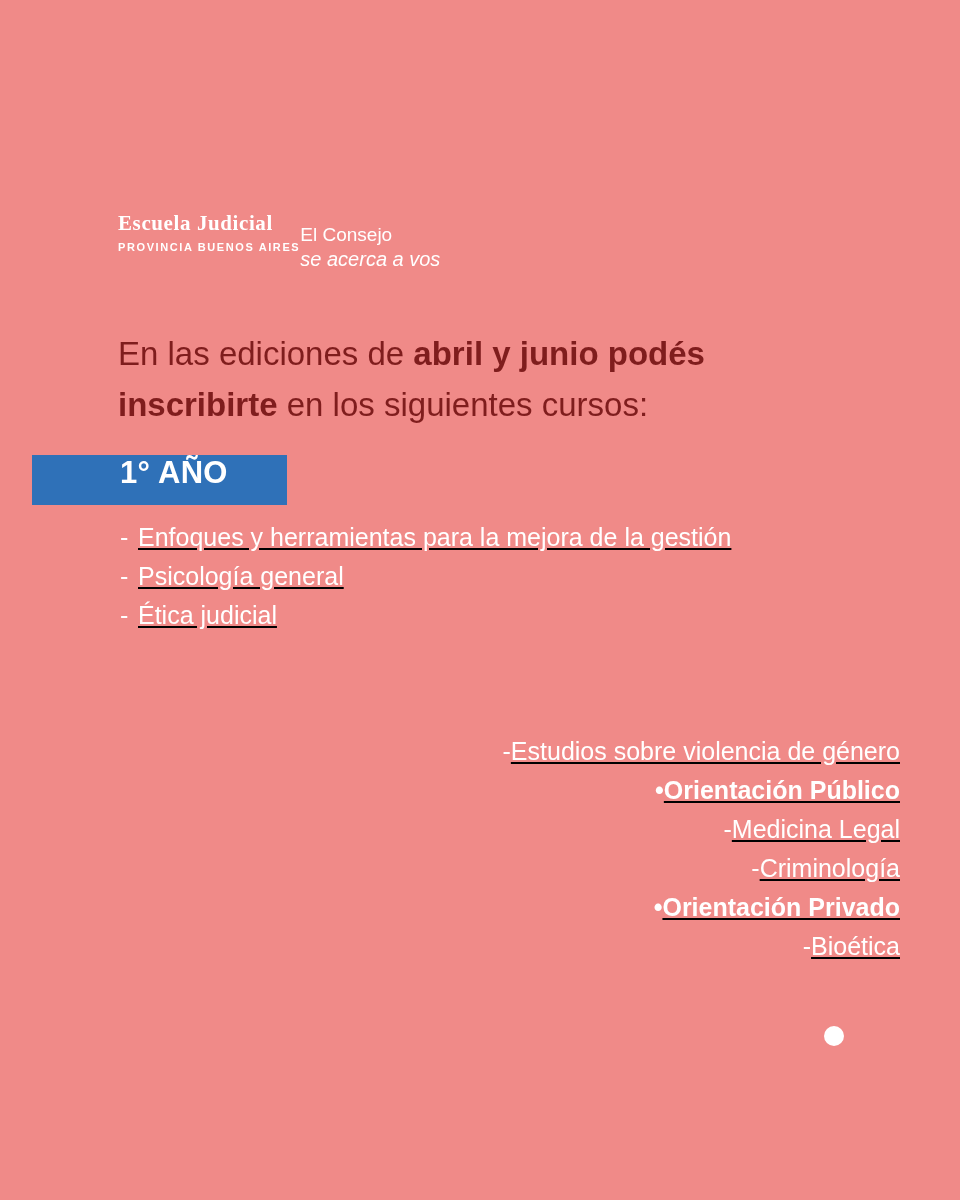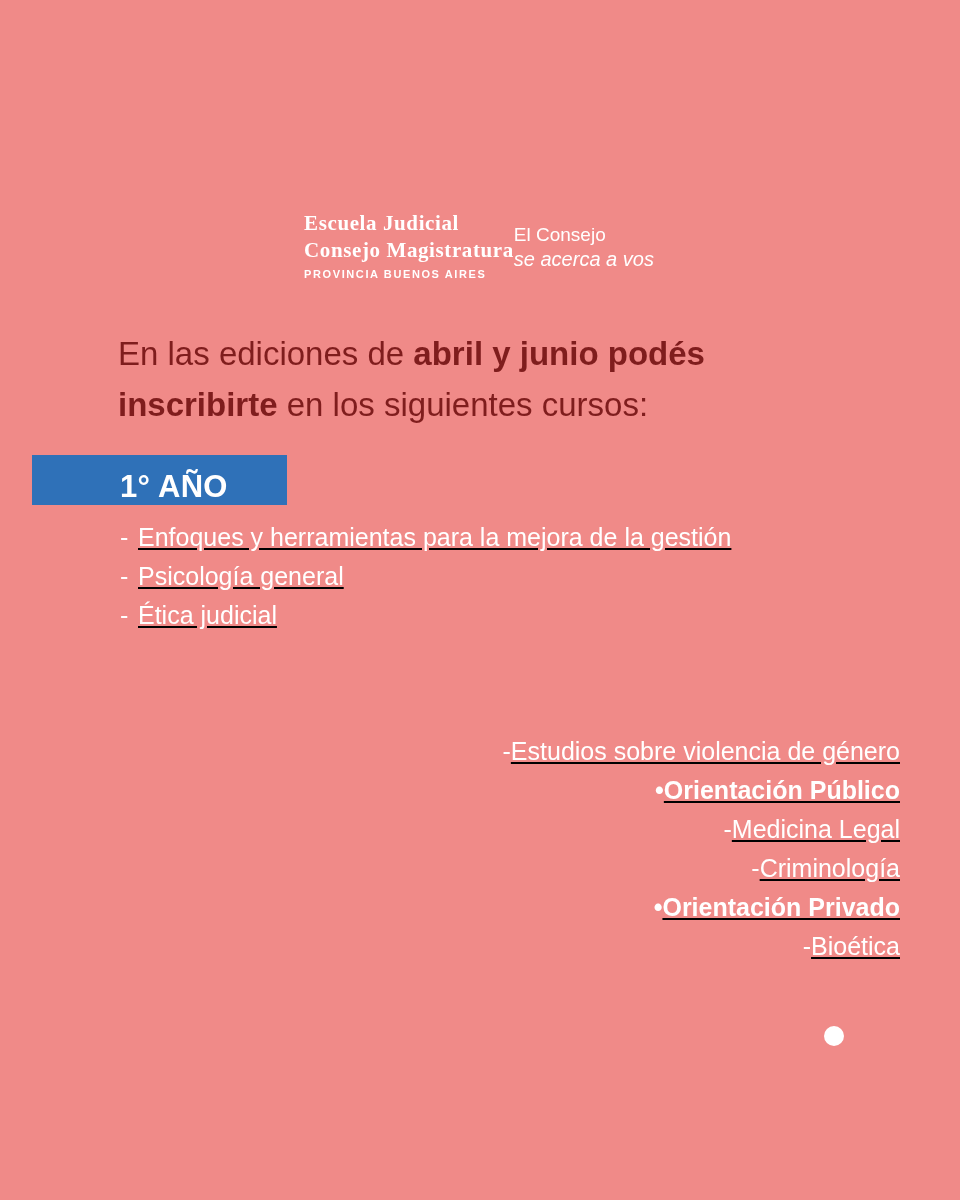--- a/index.html
+++ b/index.html
@@ -23,21 +23,21 @@
   }
 
   
   .header {
     position: absolute;
     top: 210px;
     left: 118px;
     right: 118px;
     display: flex;
     align-items: flex-start;
-    justify-content: center;
+    justify-content: flex-start;
   }
 
   .logo-block {
     color: #ffffff;
     font-family: "Liberation Serif", serif;
   }
   .logo-line1, .logo-line2 {
     font-size: 21px;
     letter-spacing: 0.6px;
     font-weight: bold;
@@ -86,21 +86,21 @@
     font-weight: bold;
   }
 
   
   .year-banner {
     position: absolute;
     left: 32px;
     height: 50px;
     width: 255px;
     display: flex;
-    align-items: flex-end;
+    align-items: flex-start;
   }
   .year-banner .year-label {
     color: #ffffff;
     font-size: 31px;
     font-weight: bold;
     margin-left: 88px;
     letter-spacing: 0.3px;
   }
   #year1-banner {
     top: 455px;
@@ -148,21 +148,20 @@
   }
 </style>
 </head>
 <body>
 
 <div class="poster">
 
   <div class="header">
     <div class="logo-block">
       <div class="logo-line1">Escuela Judicial</div>
-      <div class="logo-line2">Consejo Magistratura</div>
       <div class="logo-line3">PROVINCIA BUENOS AIRES</div>
     </div>
     <div class="tagline">
       <div class="tagline-line1">El Consejo</div>
       <div class="tagline-line2">se acerca a vos</div>
     </div>
   </div>
 
   <div class="headline">
     <span>En las ediciones de </span><b>abril y junio podés inscribirte</b><span> en los siguientes cursos:</span>

